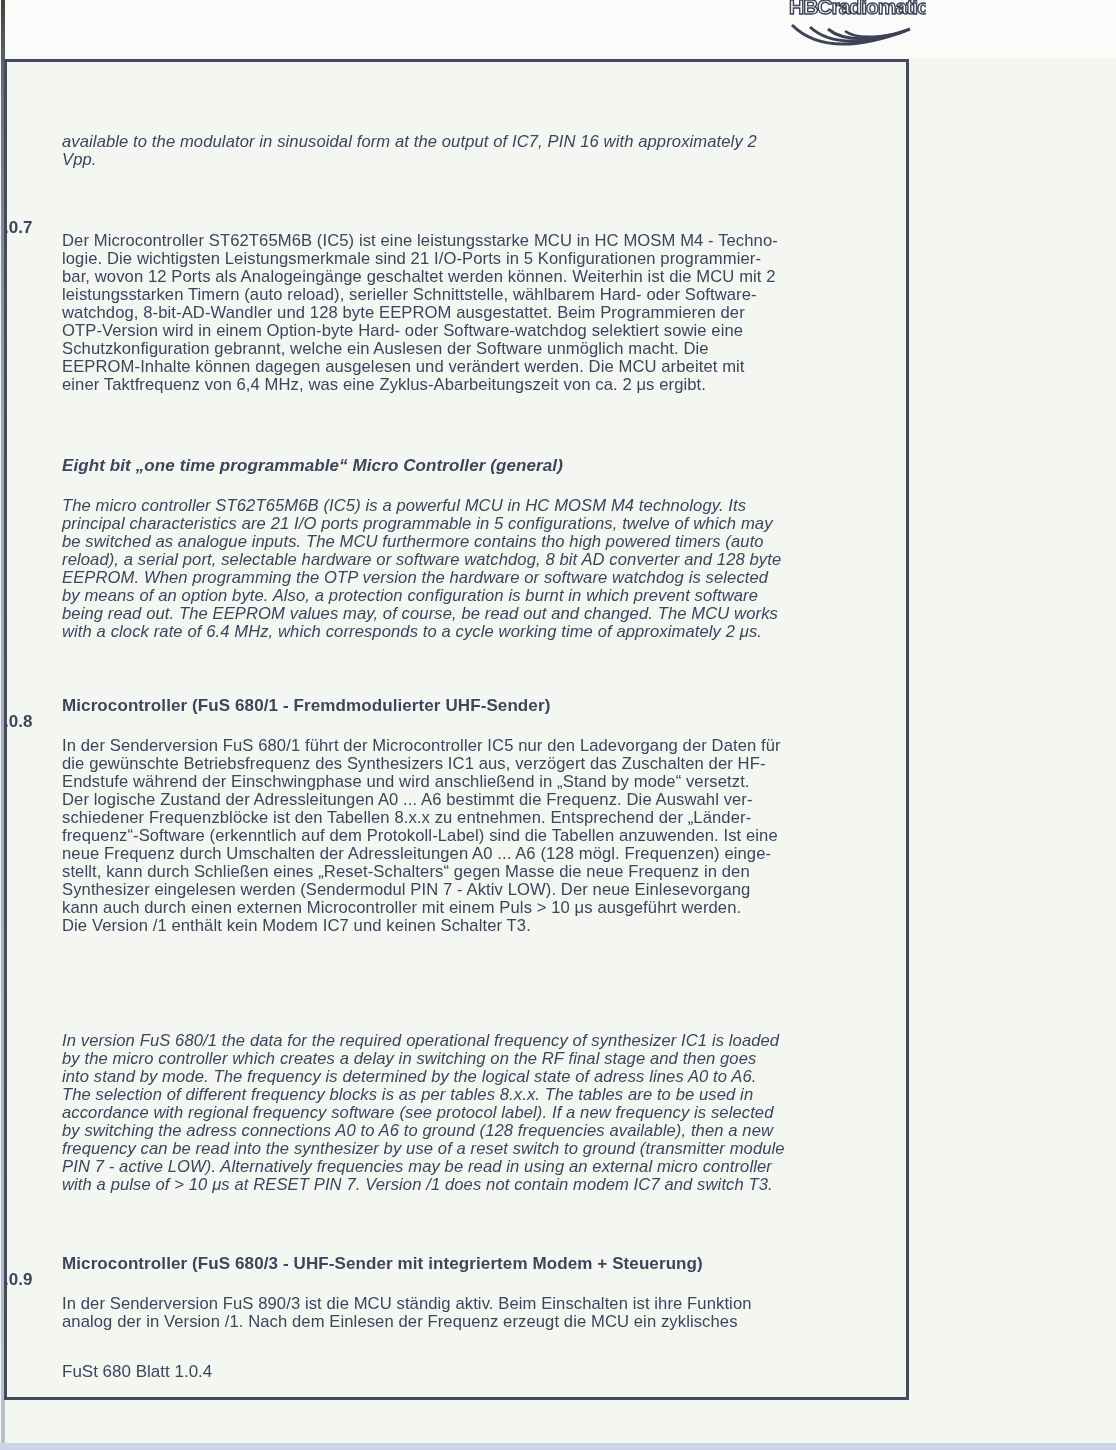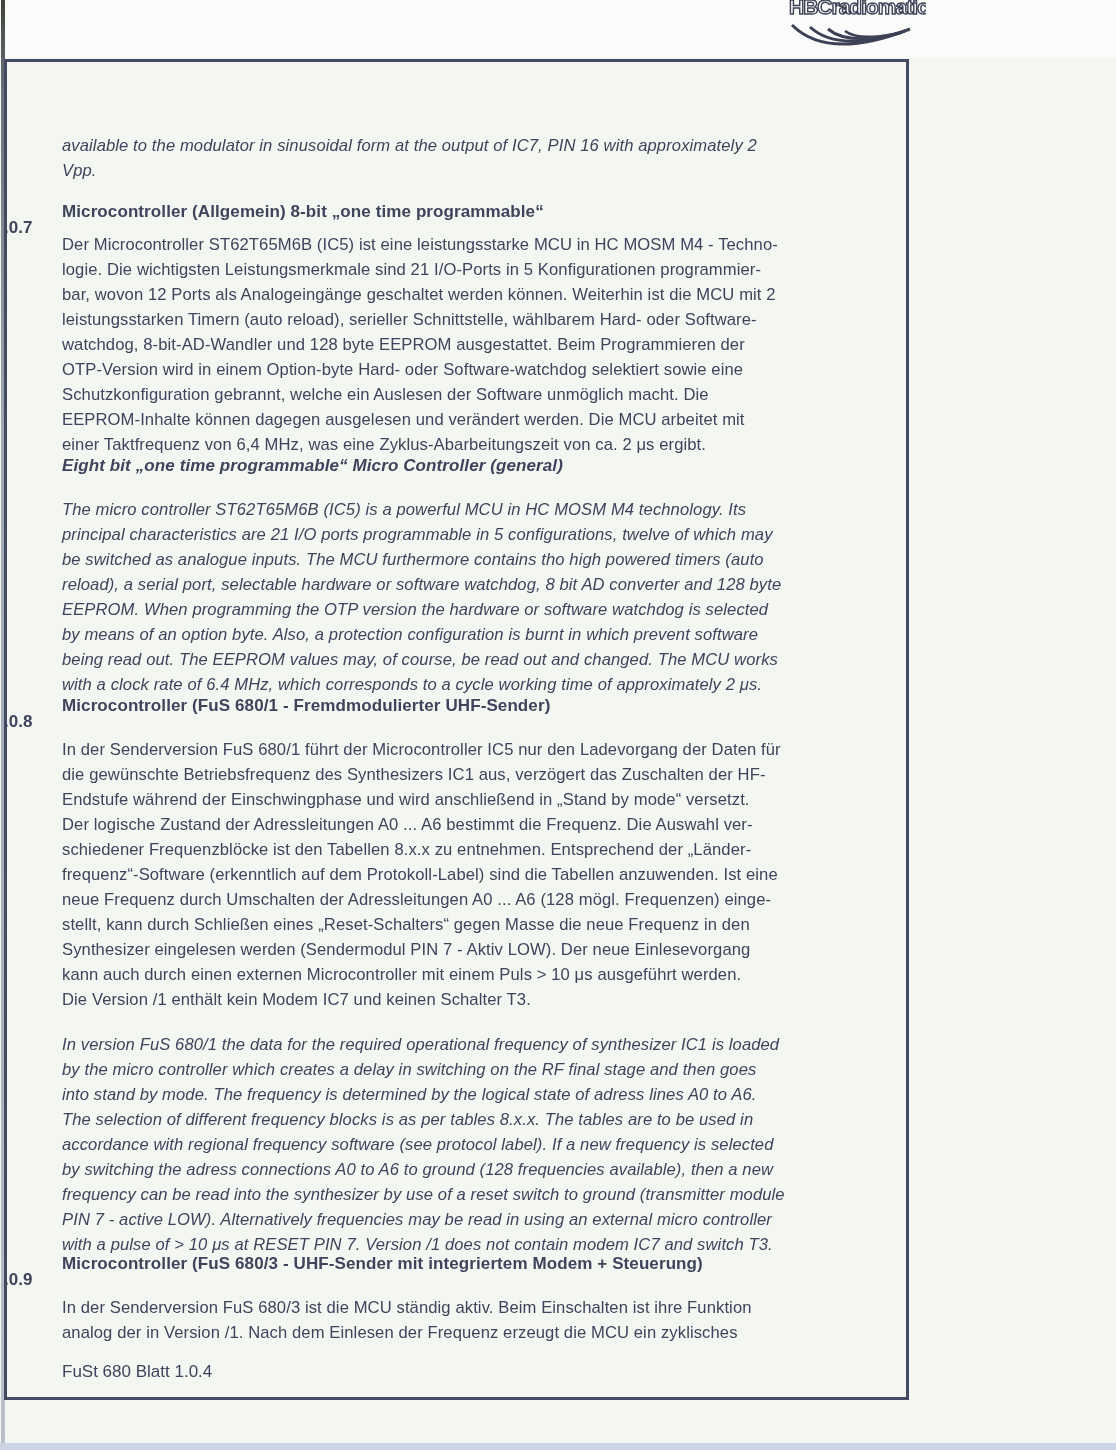--- a/index.html
+++ b/index.html
@@ -15,21 +15,21 @@
   }
   .frame{
     position:absolute;left:4px;top:59px;width:905px;height:1341px;
     border:3px solid #454a63;
     box-sizing:border-box;
   }
   .logo{position:absolute;left:786px;top:-9px;width:140px;height:60px;}
   .content{position:absolute;left:0;top:0;width:1116px;height:1450px;}
   .para{
     position:absolute;left:62px;width:824px;
-    font-size:16.6px;line-height:25px;white-space:pre-line;
+    font-size:16.6px;line-height:18px;white-space:pre-line;
     letter-spacing:0.1px;
   }
   .italic{font-style:italic;}
   .sec-num{
     position:absolute;left:4px;width:52px;
     font-size:17px;font-weight:bold;margin-top:16px;
   }
   .sec-head{
     position:absolute;left:62px;width:824px;
     font-size:17px;font-weight:bold;letter-spacing:0.1px;
@@ -64,21 +64,20 @@
     </g>
   </svg>
 </div>
 
 <div class="content">
 
   <div class="para italic" style="top:133px">available to the modulator in sinusoidal form at the output of IC7, PIN 16 with approximately 2
 Vpp.</div>
 
   <div class="sec-num" style="top:202px">.0.7</div>
-  <div class="sec-head" style="top:202px">Microcontroller (Allgemein) 8-bit „one time programmable“</div>
   <div class="para" style="top:232px">Der Microcontroller ST62T65M6B (IC5) ist eine leistungsstarke MCU in HC MOSM M4 - Techno-
 logie. Die wichtigsten Leistungsmerkmale sind 21 I/O-Ports in 5 Konfigurationen programmier-
 bar, wovon 12 Ports als Analogeingänge geschaltet werden können. Weiterhin ist die MCU mit 2
 leistungsstarken Timern (auto reload), serieller Schnittstelle, wählbarem Hard- oder Software-
 watchdog, 8-bit-AD-Wandler und 128 byte EEPROM ausgestattet. Beim Programmieren der
 OTP-Version wird in einem Option-byte Hard- oder Software-watchdog selektiert sowie eine
 Schutzkonfiguration gebrannt, welche ein Auslesen der Software unmöglich macht. Die
 EEPROM-Inhalte können dagegen ausgelesen und verändert werden. Die MCU arbeitet mit
 einer Taktfrequenz von 6,4 MHz, was eine Zyklus-Abarbeitungszeit von ca. 2 μs ergibt.</div>
   <div class="sec-head italic" style="top:456px">Eight bit „one time programmable“ Micro Controller (general)</div>
@@ -109,19 +108,19 @@
 into stand by mode. The frequency is determined by the logical state of adress lines A0 to A6.
 The selection of different frequency blocks  is as per tables 8.x.x. The tables are to be used in
 accordance with regional frequency software (see protocol label). If a new frequency is selected
 by switching the adress connections A0 to A6 to ground (128 frequencies available), then a new
 frequency can be read into the synthesizer by use of a reset switch to ground (transmitter module
 PIN 7 - active LOW). Alternatively frequencies may be read in using an external micro controller
 with a pulse of &gt; 10 μs  at RESET PIN 7. Version /1 does not contain modem IC7 and switch T3.</div>
 
   <div class="sec-num" style="top:1254px">.0.9</div>
   <div class="sec-head" style="top:1254px">Microcontroller (FuS 680/3 - UHF-Sender mit integriertem Modem + Steuerung)</div>
-  <div class="para" style="top:1295px">In der Senderversion FuS 680/3 ist die MCU ständig aktiv. Beim Einschalten ist ihre Funktion
+  <div class="para" style="top:1295px">In der Senderversion FuS 890/3 ist die MCU ständig aktiv. Beim Einschalten ist ihre Funktion
 analog der in Version /1. Nach dem Einlesen der Frequenz erzeugt die MCU ein zyklisches</div>
 
   <div class="footer">FuSt 680 Blatt 1.0.4</div>
 </div>
 
 <div class="bottom-band"></div>
 
 </body></html>

